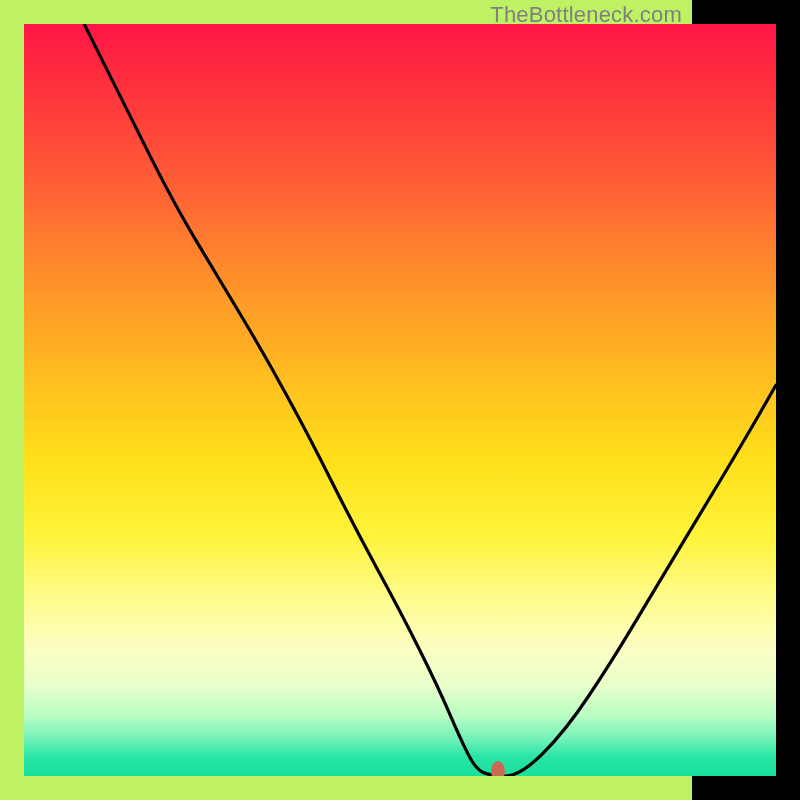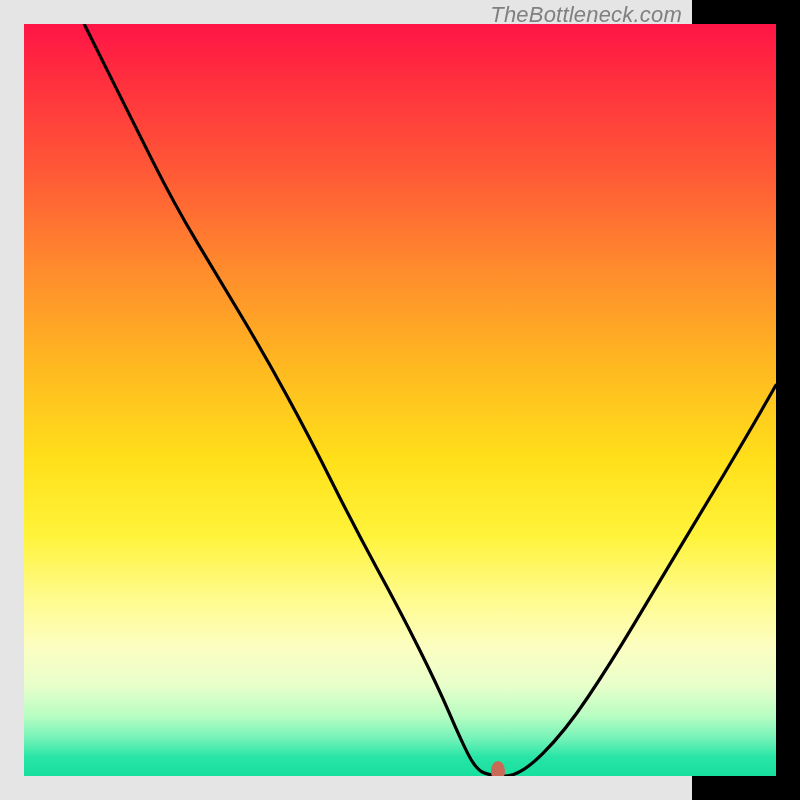--- a/index.html
+++ b/index.html
@@ -8,22 +8,21 @@
     width: 800px;
     height: 800px;
     background: #000;
     overflow: hidden;
     font-family: Arial, Helvetica, sans-serif;
   }
   .frame {
     position: relative;
     width: 692px;
     height: 800px;
-    background: #e5e5e5;
-    font-style: italic;
+    background: #bef264;
   }
   .watermark {
     position: absolute;
     top: 2px;
     right: 10px;
     color: #808080;
     font-size: 22px;
     font-weight: 500;
     letter-spacing: 0.2px;
     z-index: 10;

